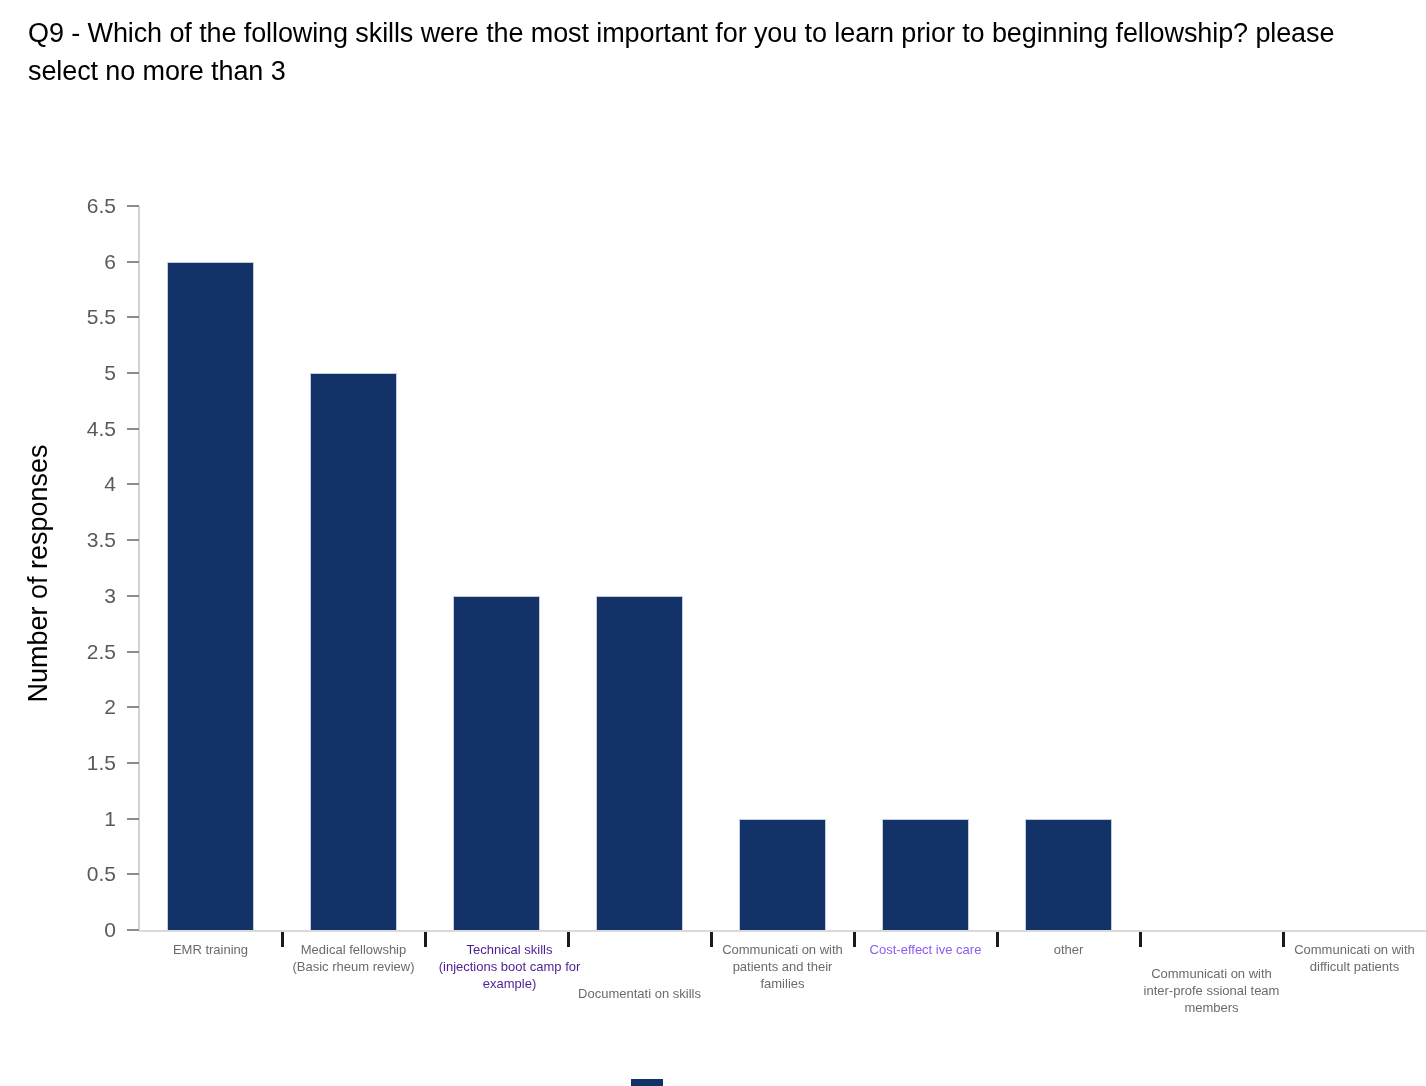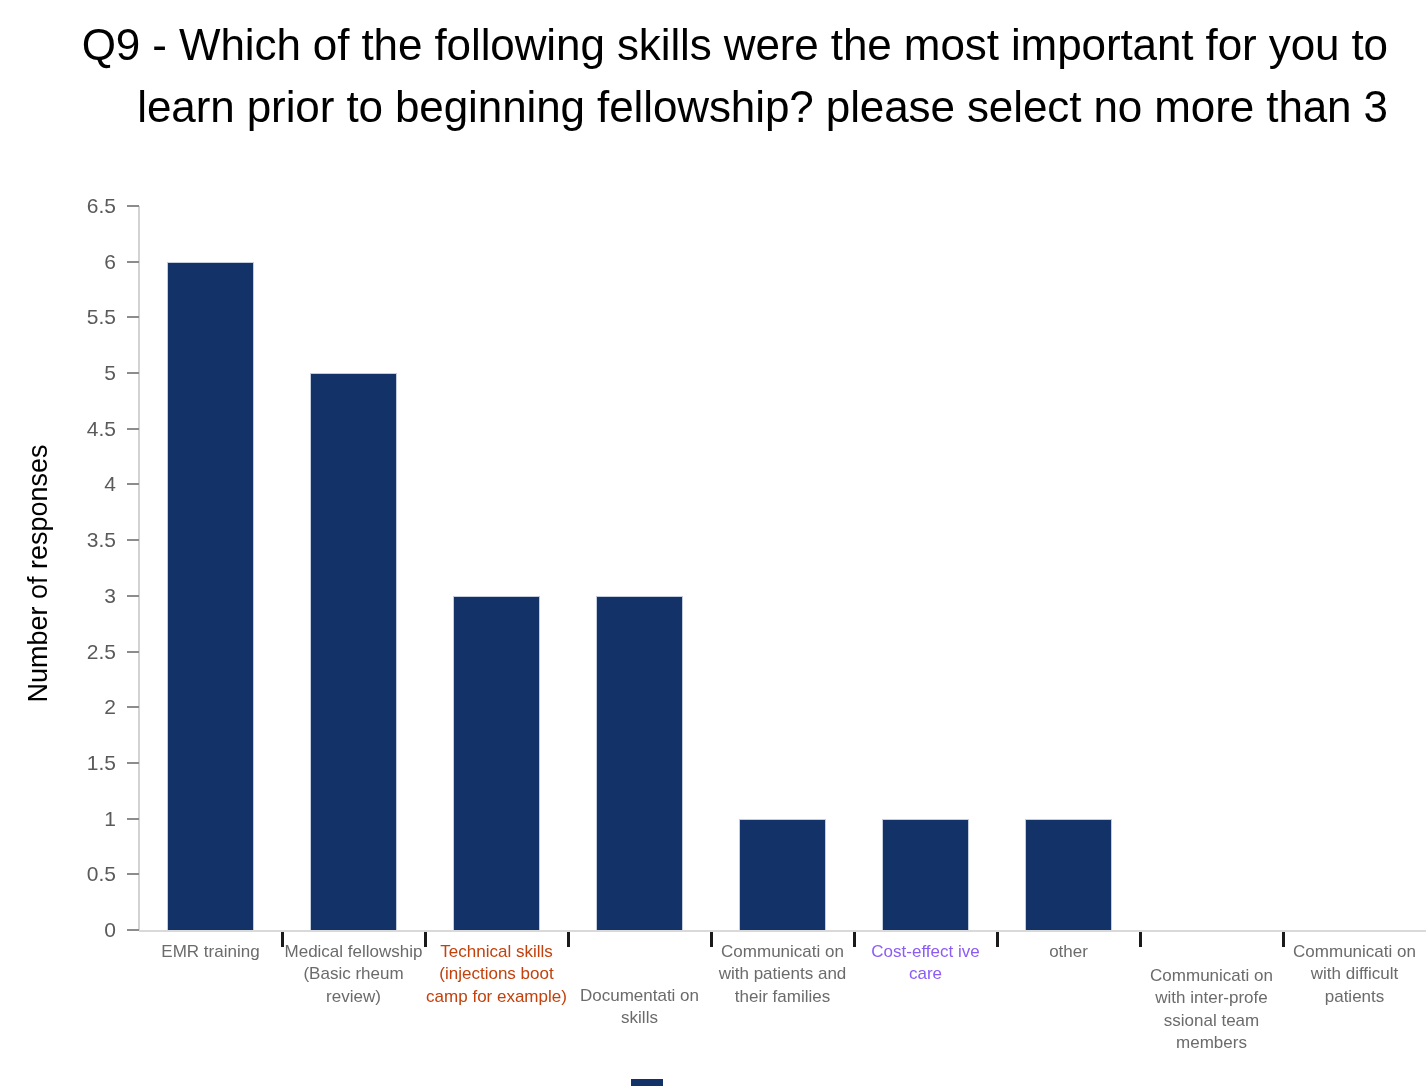--- a/index.html
+++ b/index.html
@@ -16,28 +16,27 @@
     height: 1086px;
     background: #ffffff;
   }
 
   
   #chart-title {
     position: absolute;
     left: 28px;
     top: 14px;
     width: 1360px;
-    font-size: 44px;
+    font-size: 27px;
     line-height: 1.42;
     color: #000000;
     font-family: "Liberation Sans", sans-serif;
     font-weight: 400;
     letter-spacing: -0.1px;
     white-space: pre-wrap;
-    text-align: right;
   }
 
   
   #y-axis-title {
     position: absolute;
     left: -122px;
     top: 558px;
     width: 320px;
     text-align: center;
     transform: rotate(-90deg);
@@ -108,21 +107,21 @@
     background: #123268;
     border: 1px solid #c3cddd;
     border-bottom: none;
   }
 
   
   .x-label {
     position: absolute;
     top: 941px;
     text-align: center;
-    font-size: 17px;
+    font-size: 13px;
     line-height: 1.32;
     color: #6b6b6b;
     font-family: "Liberation Sans", sans-serif;
     word-wrap: break-word;
   }
 
   
   #legend-swatch {
     position: absolute;
     left: 631px;
@@ -190,21 +189,21 @@
         <div class="bar" title="Medical knowledge (Basic rheum review): 5" style="left: 309.527px; width: 87.945px; top: 373.077px; height: 556.923px; background: rgb(18, 50, 104); border-color: rgb(195, 205, 221);"></div>
         <div class="bar" title="Technical skills (injections boot camp for example): 3" style="left: 452.527px; width: 87.945px; top: 595.846px; height: 334.154px; background: rgb(18, 50, 104); border-color: rgb(195, 205, 221);"></div>
         <div class="bar" title="Documentation skills: 3" style="left: 595.528px; width: 87.945px; top: 595.846px; height: 334.154px; background: rgb(18, 50, 104); border-color: rgb(195, 205, 221);"></div>
         <div class="bar" title="Communication with patients and their families: 1" style="left: 738.528px; width: 87.945px; top: 818.615px; height: 111.385px; background: rgb(18, 50, 104); border-color: rgb(195, 205, 221);"></div>
         <div class="bar" title="Cost-effective care: 1" style="left: 881.528px; width: 87.945px; top: 818.615px; height: 111.385px; background: rgb(18, 50, 104); border-color: rgb(195, 205, 221);"></div>
         <div class="bar" title="other: 1" style="left: 1024.53px; width: 87.945px; top: 818.615px; height: 111.385px; background: rgb(18, 50, 104); border-color: rgb(195, 205, 221);"></div>
       </div>
     <div id="x-labels">
         <div class="x-label" style="left: 139px; width: 143px; color: rgb(107, 107, 107);">EMR training</div>
         <div class="x-label" style="left: 282px; width: 143px; color: rgb(107, 107, 107);">Medical fellowship (Basic rheum review)</div>
-        <div class="x-label" style="left: 425px; width: 143px; color: #c2410c;">Technical skills (injections boot camp for example)</div>
+        <div class="x-label" style="left: 438px; width: 143px; color: #4c1d95;">Technical skills (injections boot camp for example)</div>
         <div class="x-label" style="left: 568px; width: 143px; color: rgb(107, 107, 107); margin-top: 44px;">Documentati on skills</div>
         <div class="x-label" style="left: 711px; width: 143px; color: rgb(107, 107, 107);">Communicati on with patients and their families</div>
         <div class="x-label" style="left: 854px; width: 143px; color: #8b5cf6;">Cost-effect ive care</div>
         <div class="x-label" style="left: 997px; width: 143px; color: rgb(107, 107, 107);">other</div>
         <div class="x-label" style="left: 1140px; width: 143px; color: rgb(107, 107, 107); margin-top: 24px;">Communicati on with inter-profe ssional team members</div>
         <div class="x-label" style="left: 1283px; width: 143px; color: rgb(107, 107, 107);">Communicati on with difficult patients</div>
       </div>
   </div>
 
   <div id="legend-swatch"></div>

